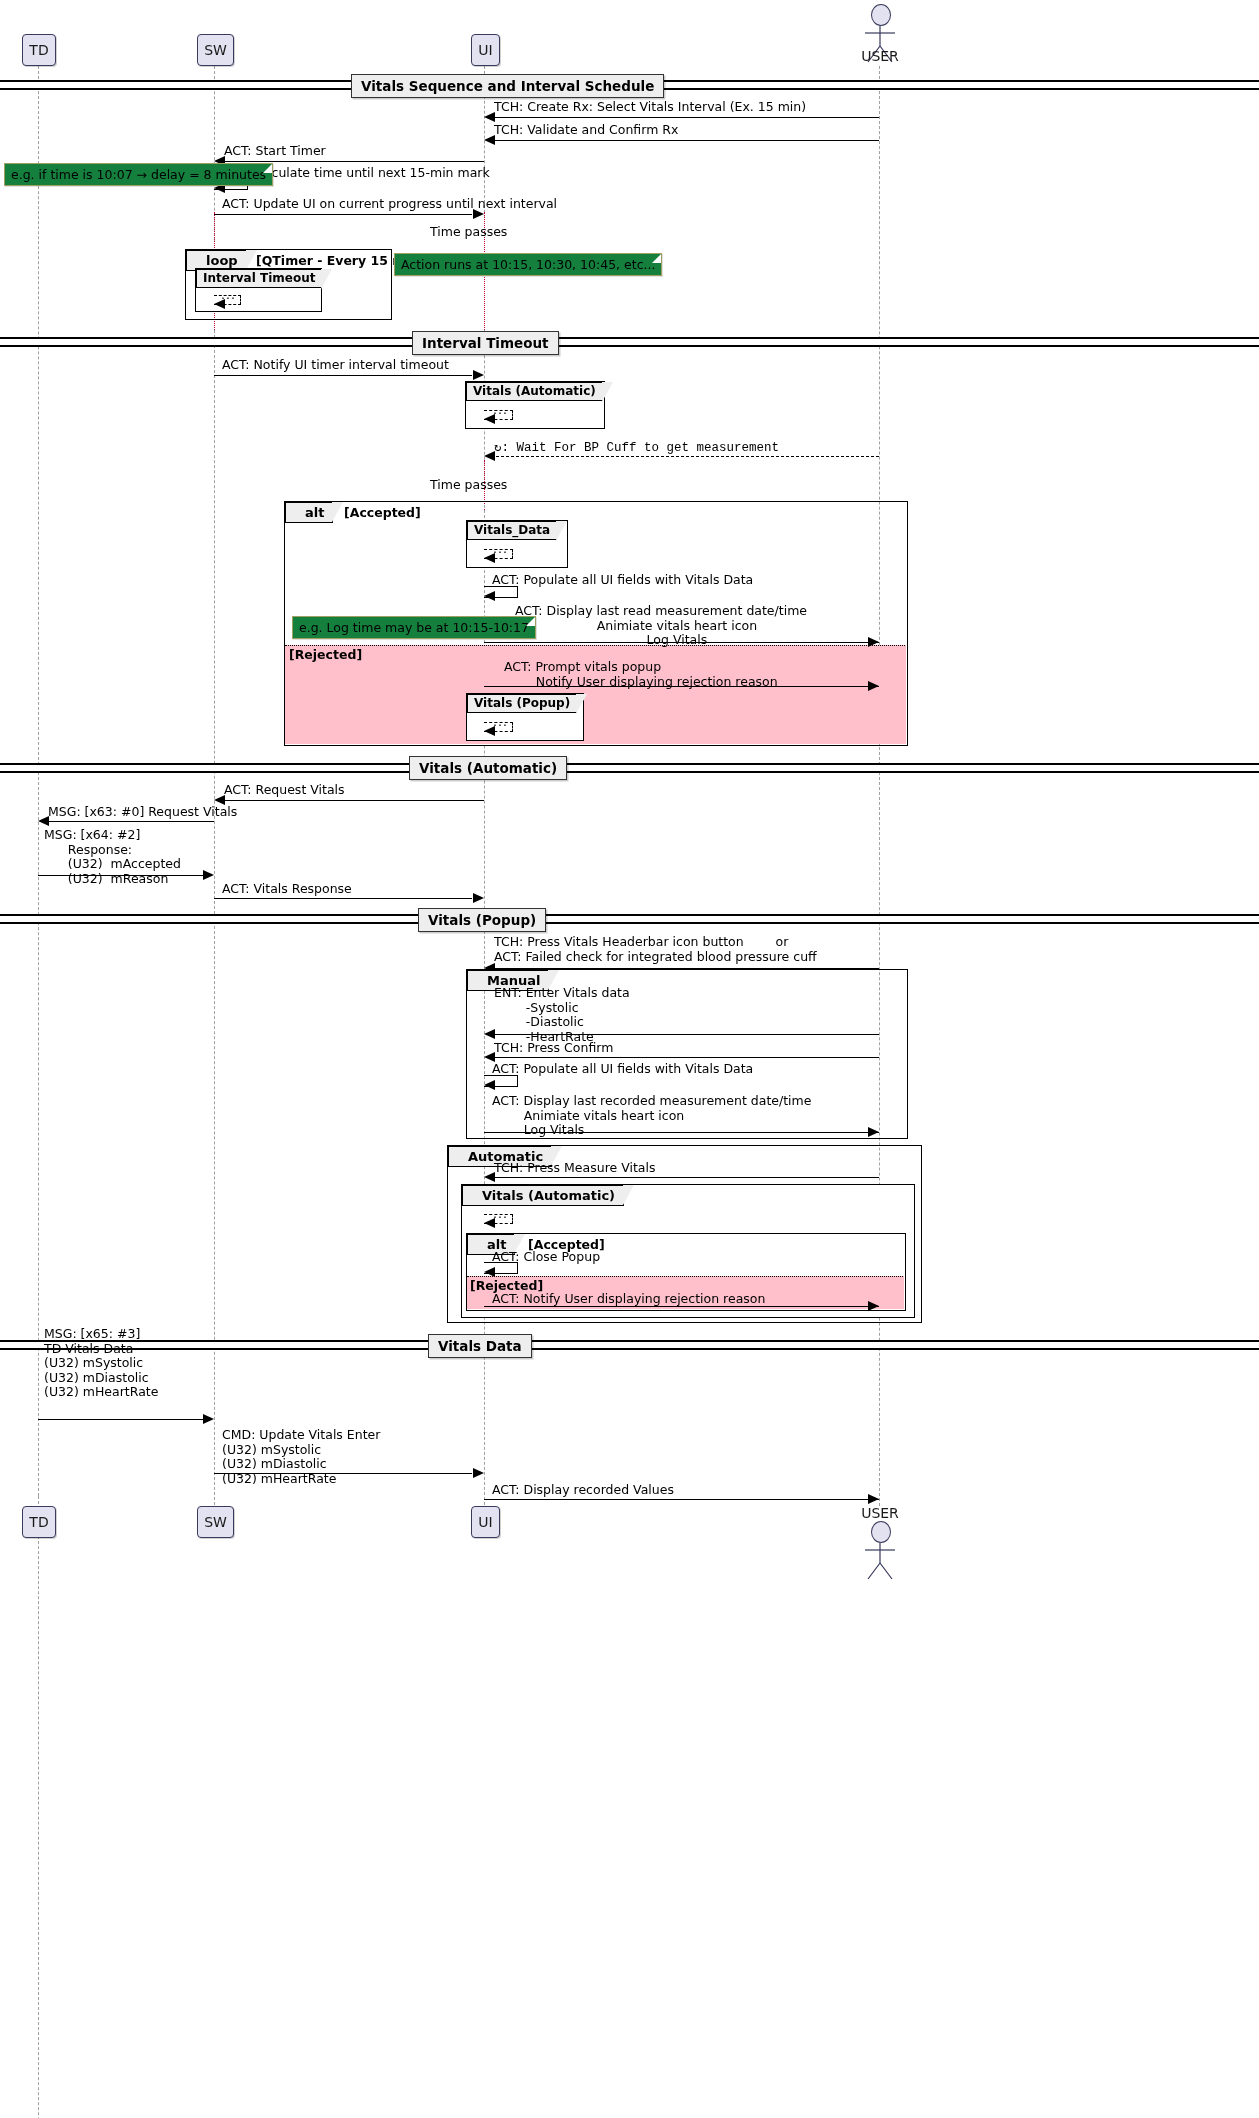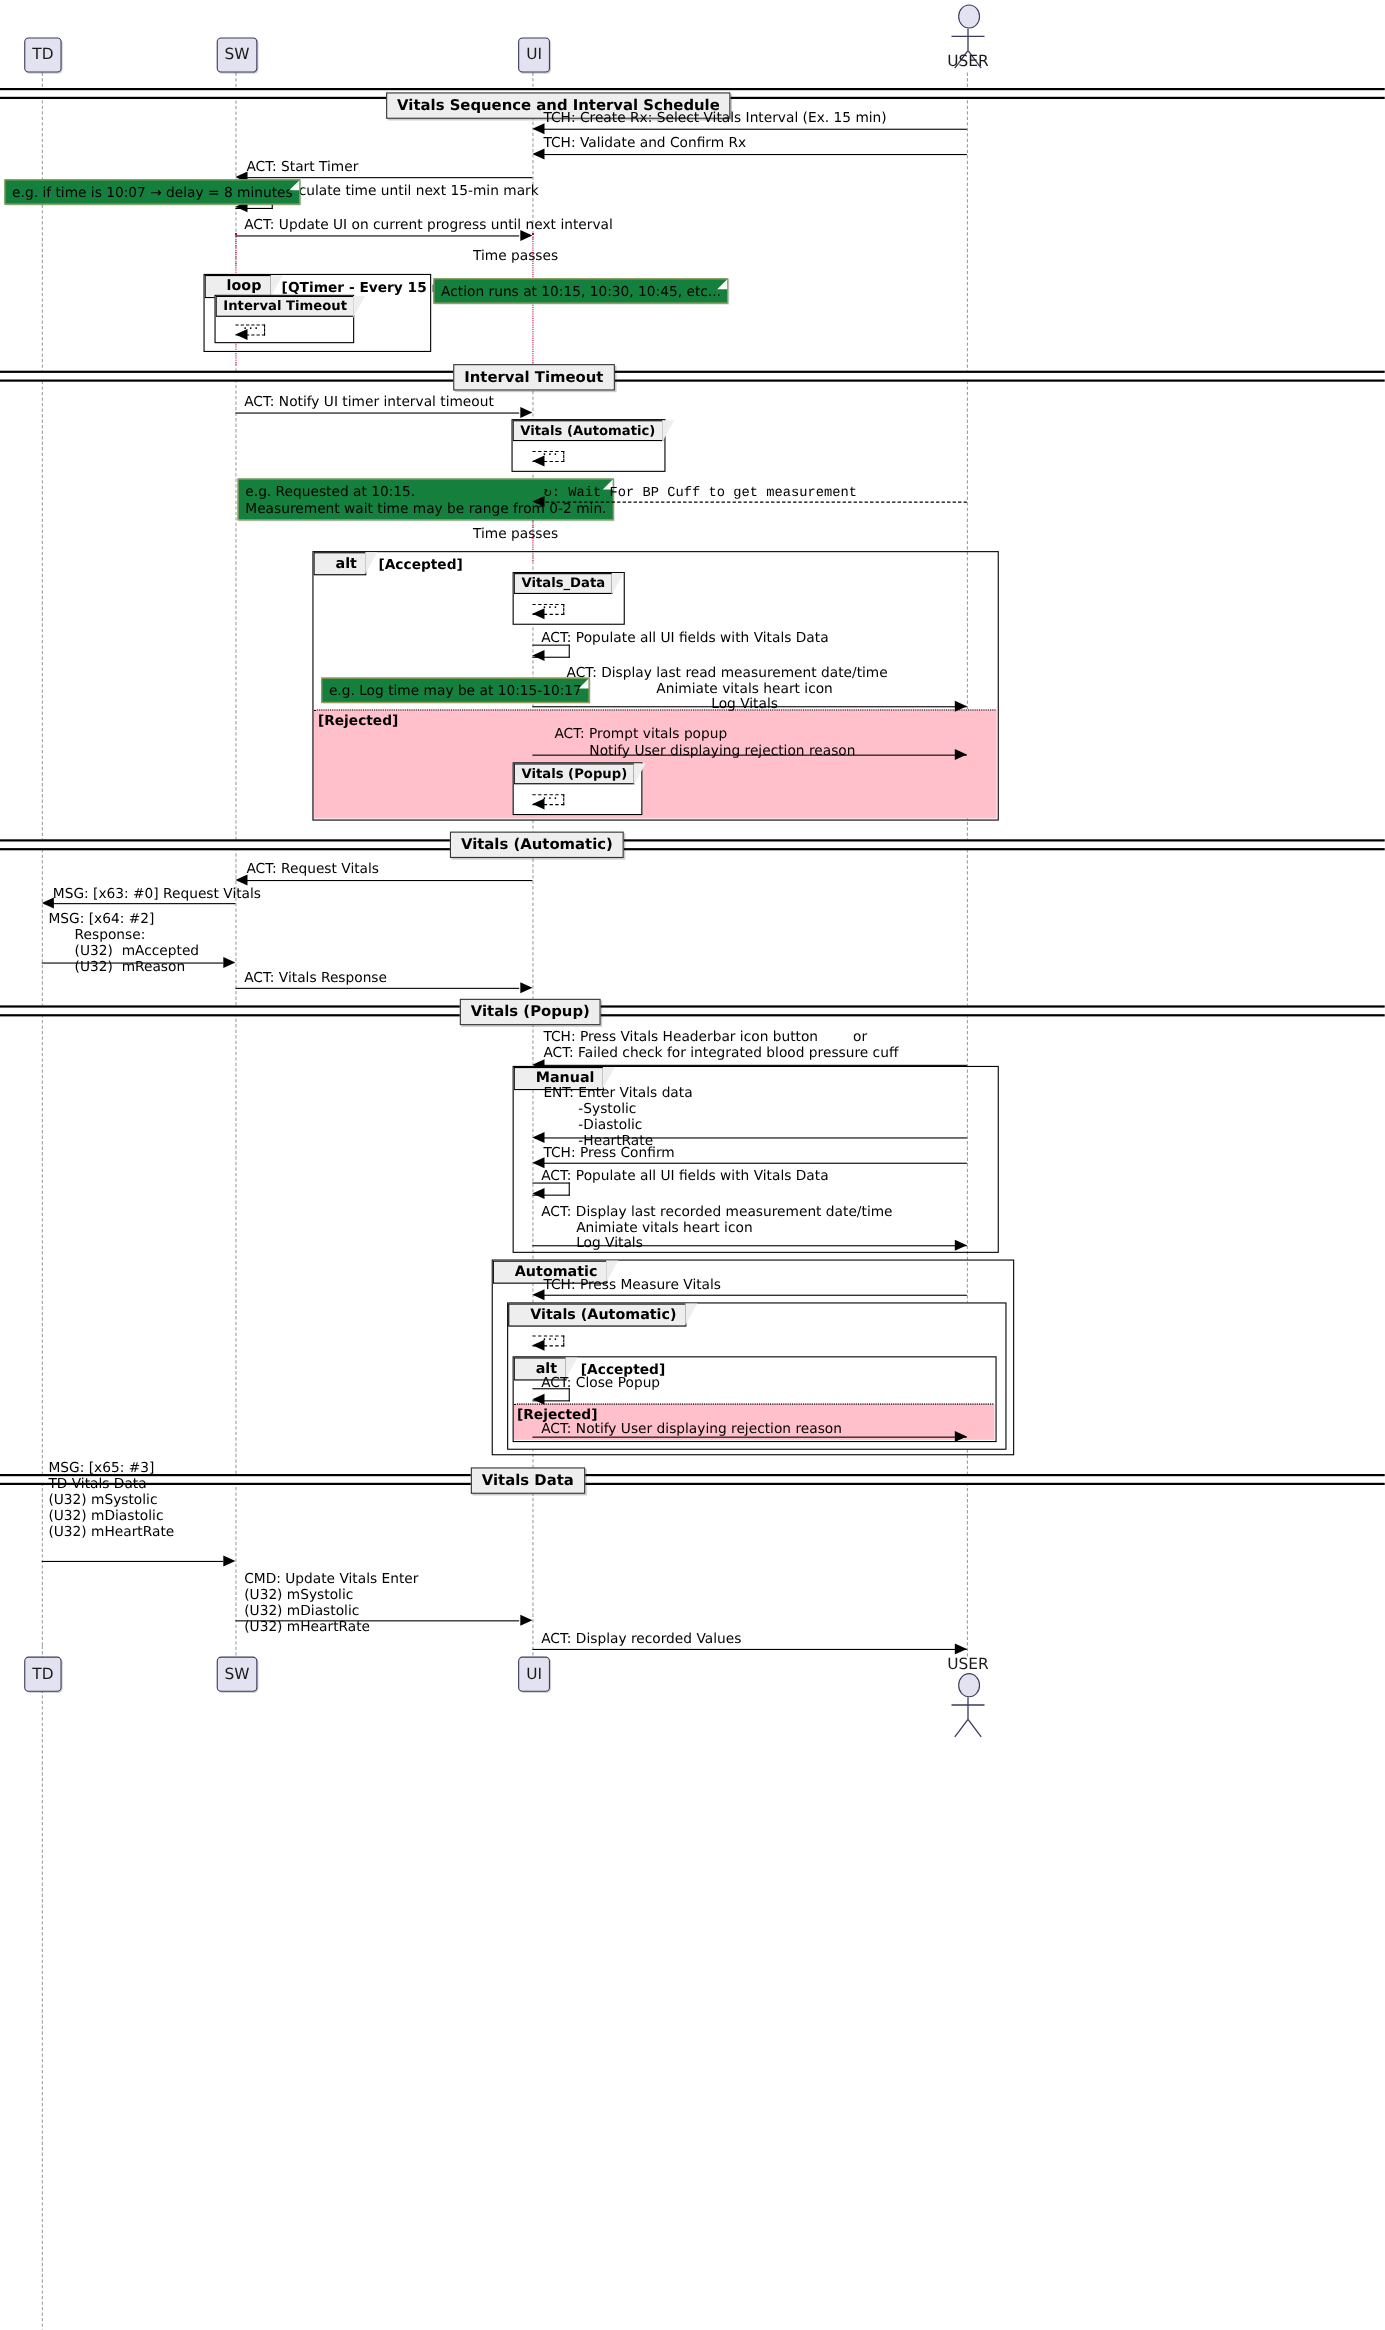--- a/index.html
+++ b/index.html
@@ -94,21 +94,21 @@
     <svg width="56" height="44" style="position:absolute;left:0;top:20px;">
       <line x1="28" y1="2" x2="28" y2="22" stroke="#3A3A5C" stroke-width="1.2"></line>
       <line x1="13" y1="9" x2="43" y2="9" stroke="#3A3A5C" stroke-width="1.2"></line>
       <line x1="28" y1="22" x2="16" y2="38" stroke="#3A3A5C" stroke-width="1.2"></line>
       <line x1="28" y1="22" x2="40" y2="38" stroke="#3A3A5C" stroke-width="1.2"></line>
     </svg>
   </div>
   <div class="actor-label" style="left:852px;top:48px;width:56px;">USER</div>
 
   <div class="divider" style="top:80px;"></div>
-  <div class="divtitle" style="left:351px;top:84px;">Vitals Sequence and Interval Schedule</div>
+  <div class="divtitle" style="left:351px;top:74px;">Vitals Sequence and Interval Schedule</div>
 
   <div class="msg" style="left:494px;top:100px;">TCH: Create Rx: Select Vitals Interval (Ex. 15 min)</div>
   <div class="arrow" style="left:486px;top:117px;width:393px;"></div>
   <div class="ahead left" style="left:484px;top:112px;"></div>
 
   <div class="msg" style="left:494px;top:123px;">TCH: Validate and Confirm Rx</div>
   <div class="arrow" style="left:486px;top:140px;width:393px;"></div>
   <div class="ahead left" style="left:484px;top:135px;"></div>
 
   <div class="msg" style="left:224px;top:144px;">ACT: Start Timer</div>
@@ -145,22 +145,20 @@
   <div class="msg" style="left:222px;top:358px;">ACT: Notify UI timer interval timeout</div>
   <div class="arrow" style="left:214px;top:375px;width:258px;"></div>
   <div class="ahead right" style="left:473px;top:370px;"></div>
 
   <div class="refbox" style="left:465px;top:381px;width:138px;height:46px;"></div>
   <div class="frame-tab" style="left:466px;top:382px;padding:1px 6px;font-size:12px;">Vitals (Automatic)<span class="notch"></span></div>
   <div class="ellipsis" style="left:493px;top:402px;">...</div>
   <div class="selfmsg dot" style="left:484px;top:410px;width:28px;height:8px;"></div>
   <div class="ahead left" style="left:484px;top:414px;"></div>
 
-  <div class="note" style="left:216px;top:435px;">e.g. Requested at 10:15.
-Measurement wait time may be range from 0-2 min.</div>
 
   <div class="msg" style="left:494px;top:441px;font-family:Liberation Mono, monospace;">↻: Wait For BP Cuff to get measurement</div>
   <div class="arrow dotted" style="left:486px;top:456px;width:393px;"></div>
   <div class="ahead left" style="left:484px;top:451px;"></div>
 
   <div class="timepasses" style="left:430px;top:477px;">Time passes</div>
 
   <div class="rejected-bg" style="left:285px;top:645px;width:621px;height:99px;"></div>
   <div class="frame" style="left:284px;top:501px;width:622px;height:243px;"></div>
   <div class="frame-tab" style="left:285px;top:502px;">alt<span class="notch"></span></div>

